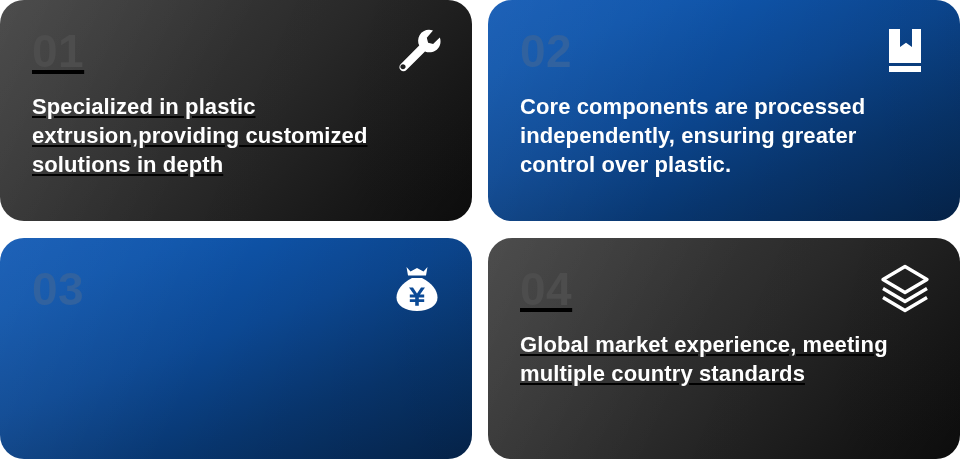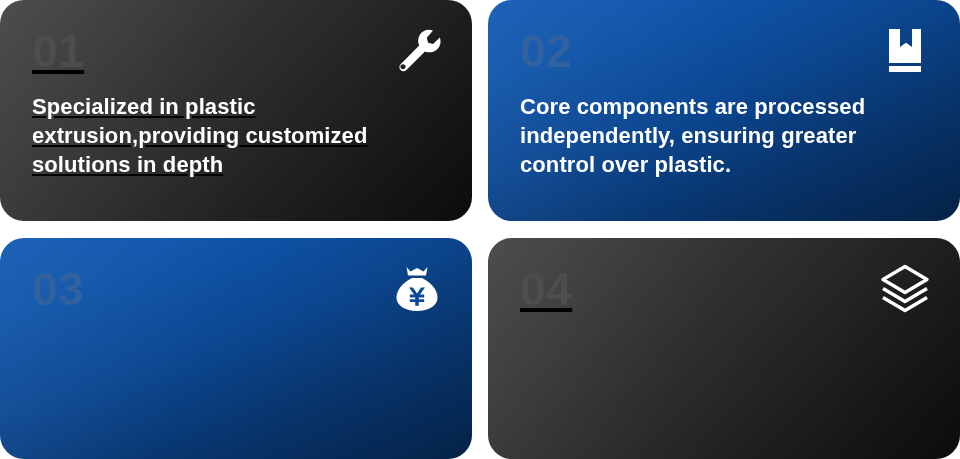--- a/index.html
+++ b/index.html
@@ -156,16 +156,17 @@
   <div class="card dark">
     <div class="card-icon">
       <svg width="54" height="54" viewBox="0 0 54 54" aria-hidden="true">
         <path fill="none" stroke="#ffffff" stroke-width="3.4" stroke-linejoin="round" d="M27 4.5 L49 17.5 L27 30.5 L5 17.5 Z"></path>
         <path fill="none" stroke="#ffffff" stroke-width="3.4" stroke-linejoin="round" d="M5 26.5 L27 39.5 L49 26.5"></path>
         <path fill="none" stroke="#ffffff" stroke-width="3.4" stroke-linejoin="round" d="M5 35.5 L27 48.5 L49 35.5"></path>
       </svg>
     </div>
     <div class="card-inner">
       <div class="card-number">04</div>
+      <div class="card-title">Global market experience, meeting multiple country standards</div>
     </div>
   </div>
 
 </div>
 
 </body></html>

